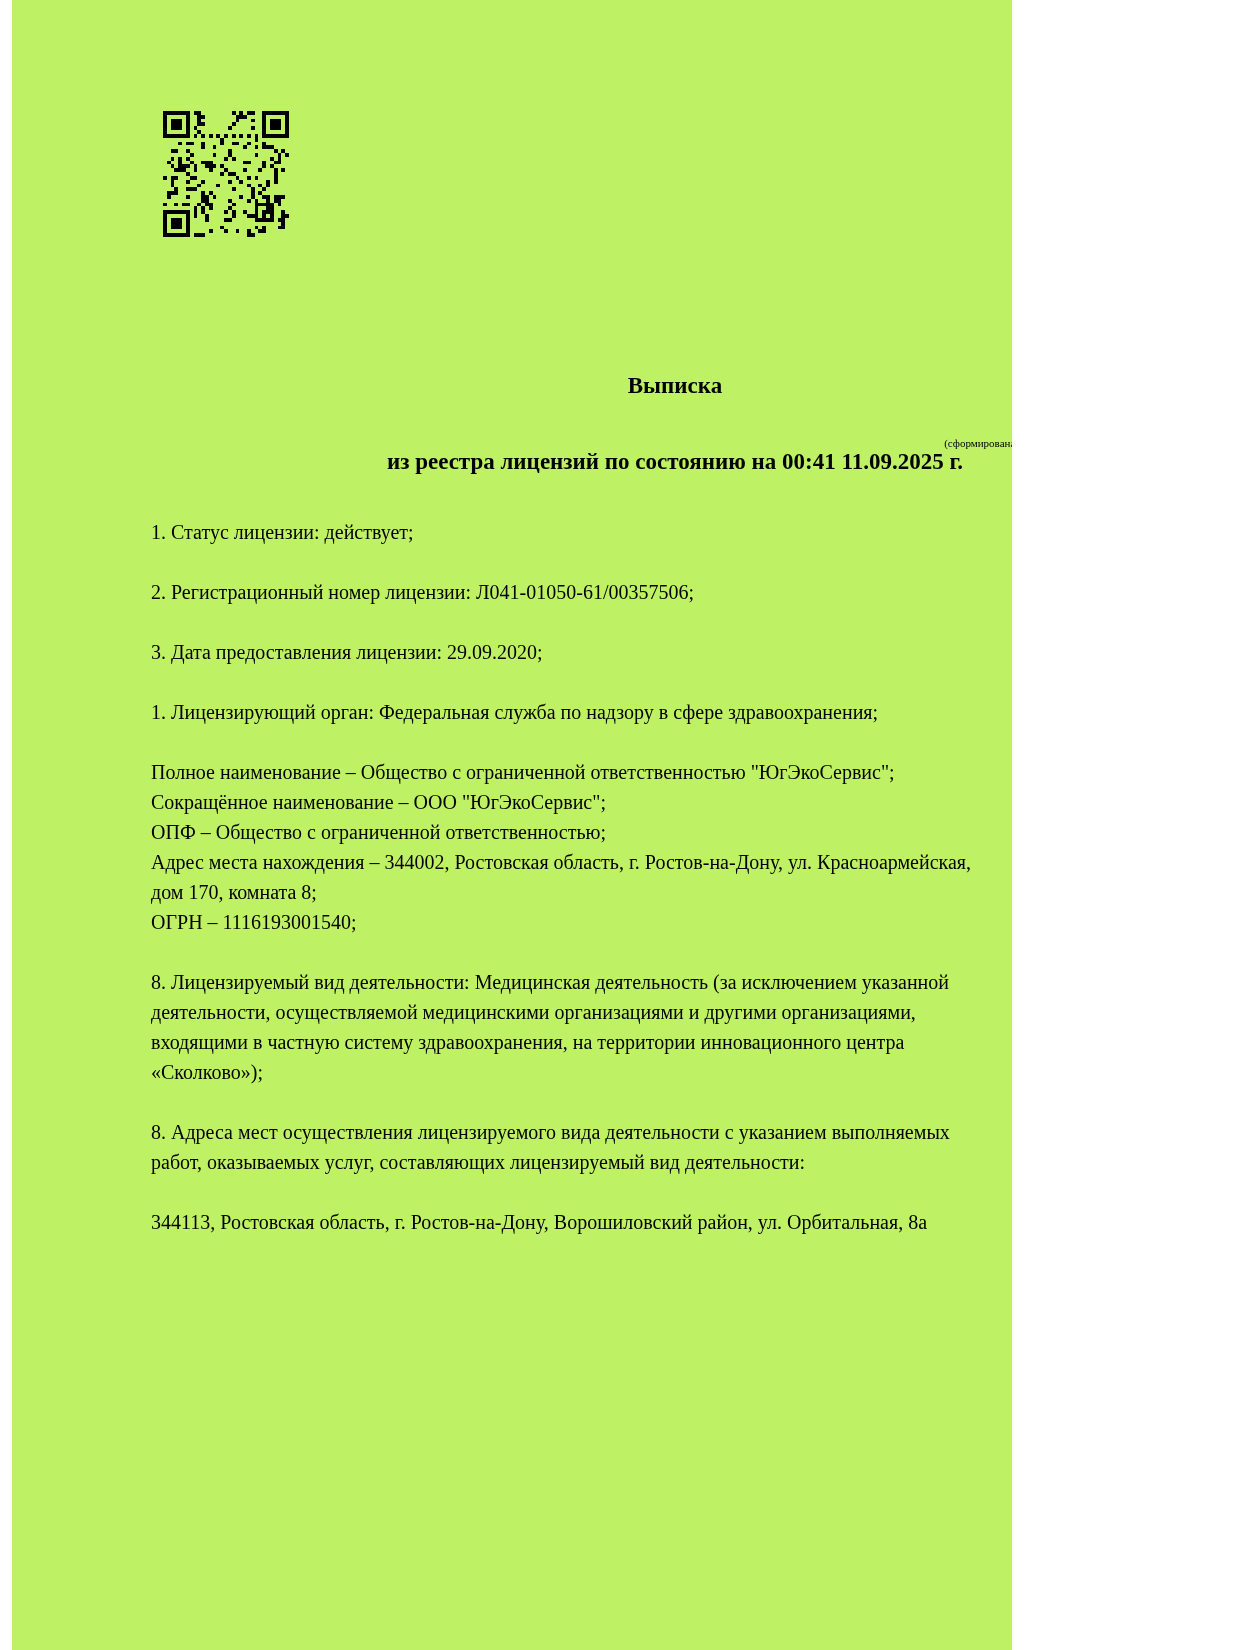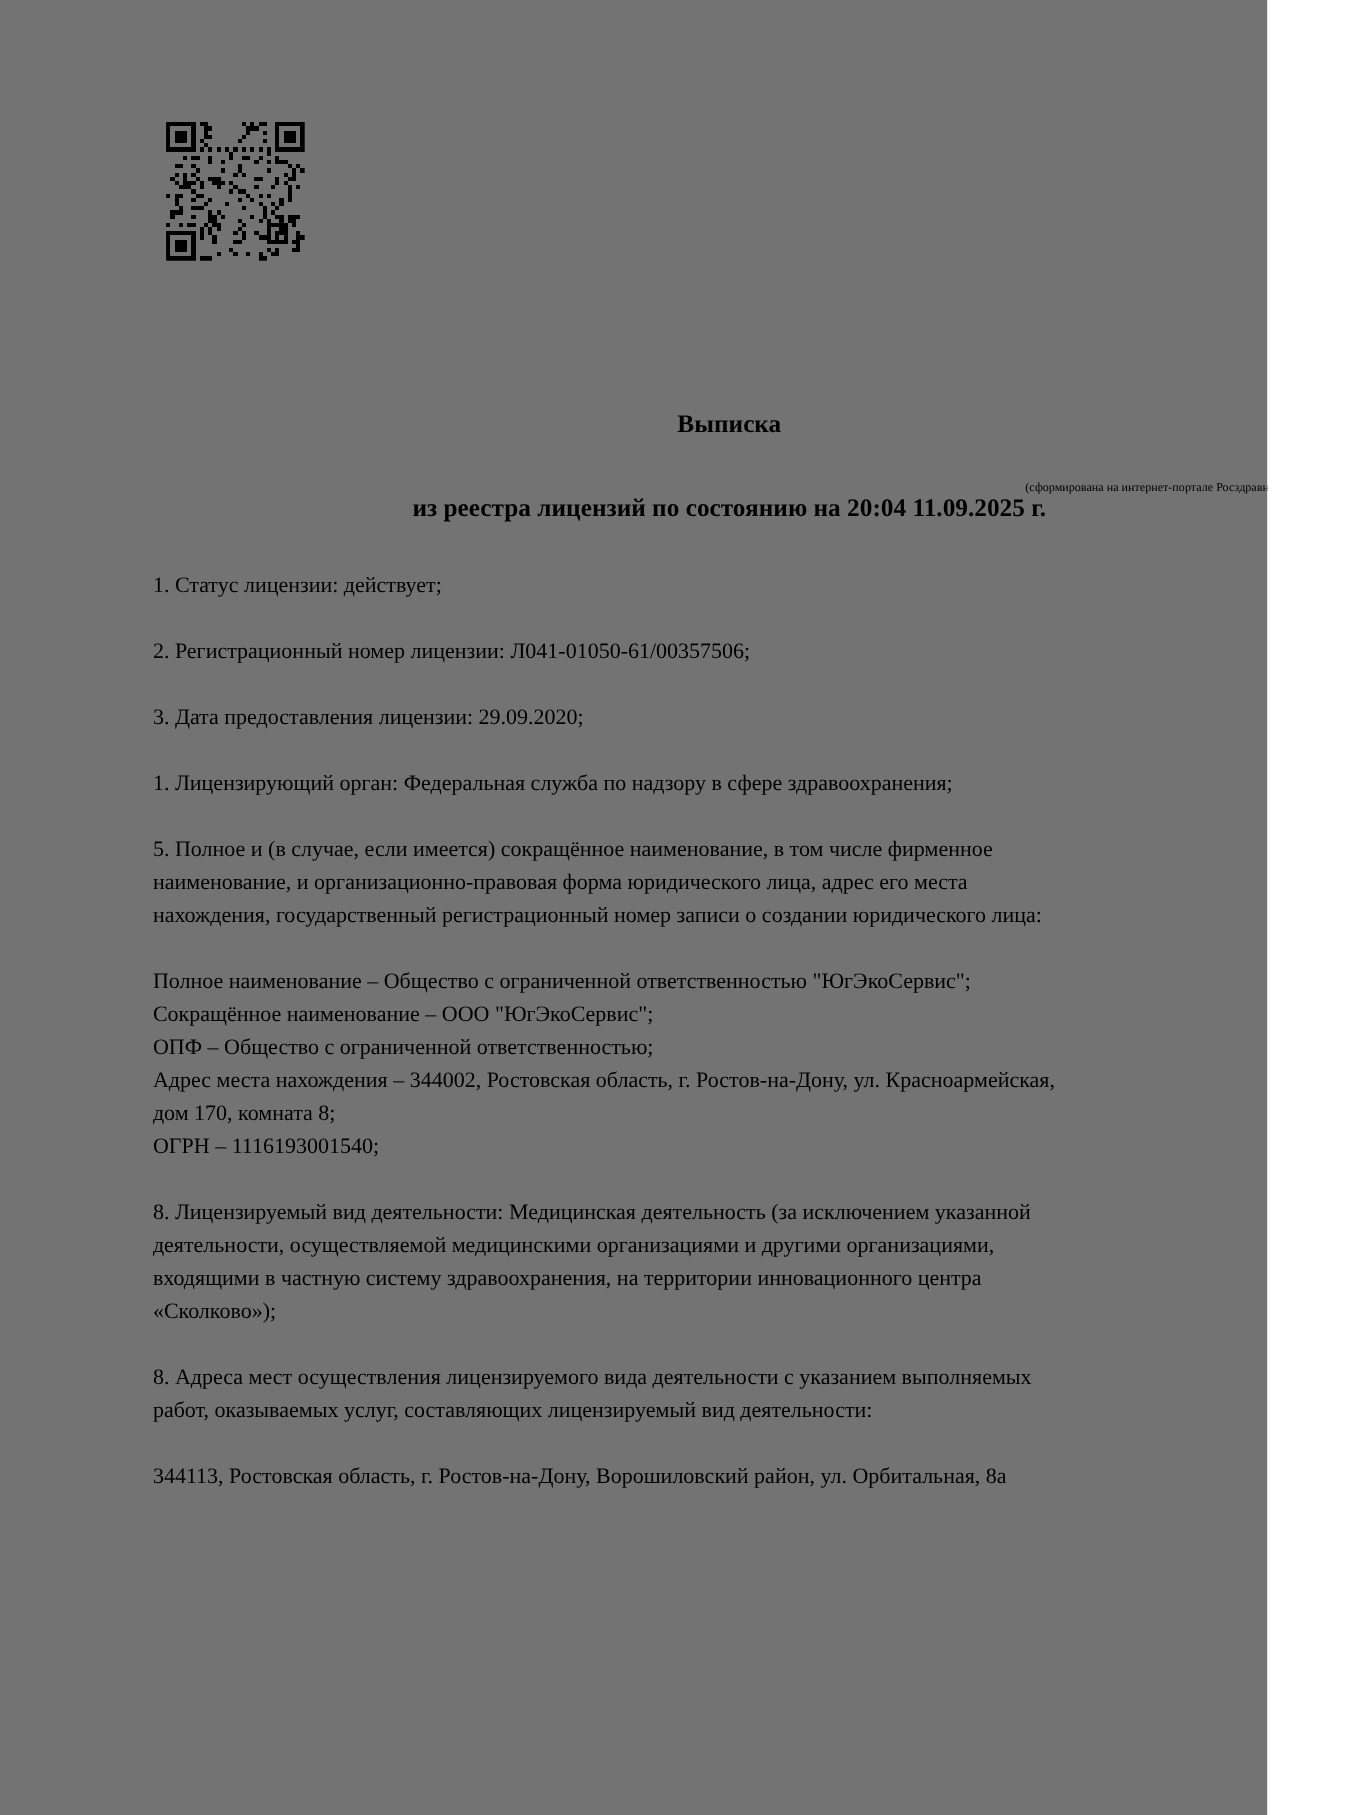--- a/index.html
+++ b/index.html
@@ -5,24 +5,25 @@
   html, body { margin: 0; padding: 0; }
   body {
     width: 1240px;
     height: 1650px;
     background: #ffffff;
     color: #000000;
     font-family: "Liberation Serif", serif;
   }
   .page {
     position: relative;
-    width: 1152px;
+    width: 1000px;
     height: 1650px;
     overflow: hidden;
-    background: #737373;
+    background: #bef264;
+    margin-left: 12px;
   }
   .qr {
     position: absolute;
     left: 151px;
     top: 111px;
     width: 126px;
     height: 126px;
   }
   .title-block {
     position: absolute;
@@ -296,33 +297,30 @@
         <rect x="7.64" y="106.91" width="11.45" height="11.45"></rect>
         <rect x="91.64" y="91.64" width="19.09" height="3.82"></rect>
         <rect x="91.64" y="106.91" width="19.09" height="3.82"></rect>
         <rect x="91.64" y="95.45" width="3.82" height="11.45"></rect>
         <rect x="106.91" y="95.45" width="3.82" height="11.45"></rect>
         <rect x="99.27" y="99.27" width="3.82" height="3.82"></rect>
       </svg></div>
 
   <div class="title-block">
     <div>Выписка</div>
-    <div>из реестра лицензий по состоянию на 20:04 11.09.2025 г.</div>
+    <div>из реестра лицензий по состоянию на 00:41 11.09.2025 г.</div>
   </div>
 
   <div class="subtitle">(сформирована на интернет-портале Росздравнадзора)</div>
 
   <div class="doc-body">
     <p class="par">1. Статус лицензии: действует;</p>
     <p class="par">2. Регистрационный номер лицензии: Л041-01050-61/00357506;</p>
     <p class="par">3. Дата предоставления лицензии: 29.09.2020;</p>
     <p class="par">1. Лицензирующий орган: Федеральная служба по надзору в сфере здравоохранения;</p>
-    <p class="par">5. Полное и (в случае, если имеется) сокращённое наименование, в том числе фирменное
-наименование, и организационно-правовая форма юридического лица, адрес его места
-нахождения, государственный регистрационный номер записи о создании юридического лица:</p>
     <p class="par">Полное наименование – Общество с ограниченной ответственностью "ЮгЭкоСервис";
 Сокращённое наименование – ООО "ЮгЭкоСервис";
 ОПФ – Общество с ограниченной ответственностью;
 Адрес места нахождения – 344002, Ростовская область, г. Ростов-на-Дону, ул. Красноармейская,
 дом 170, комната 8;
 ОГРН – 1116193001540;</p>
     <p class="par">8. Лицензируемый вид деятельности: Медицинская деятельность (за исключением указанной
 деятельности, осуществляемой медицинскими организациями и другими организациями,
 входящими в частную систему здравоохранения, на территории инновационного центра
 «Сколково»);</p>

